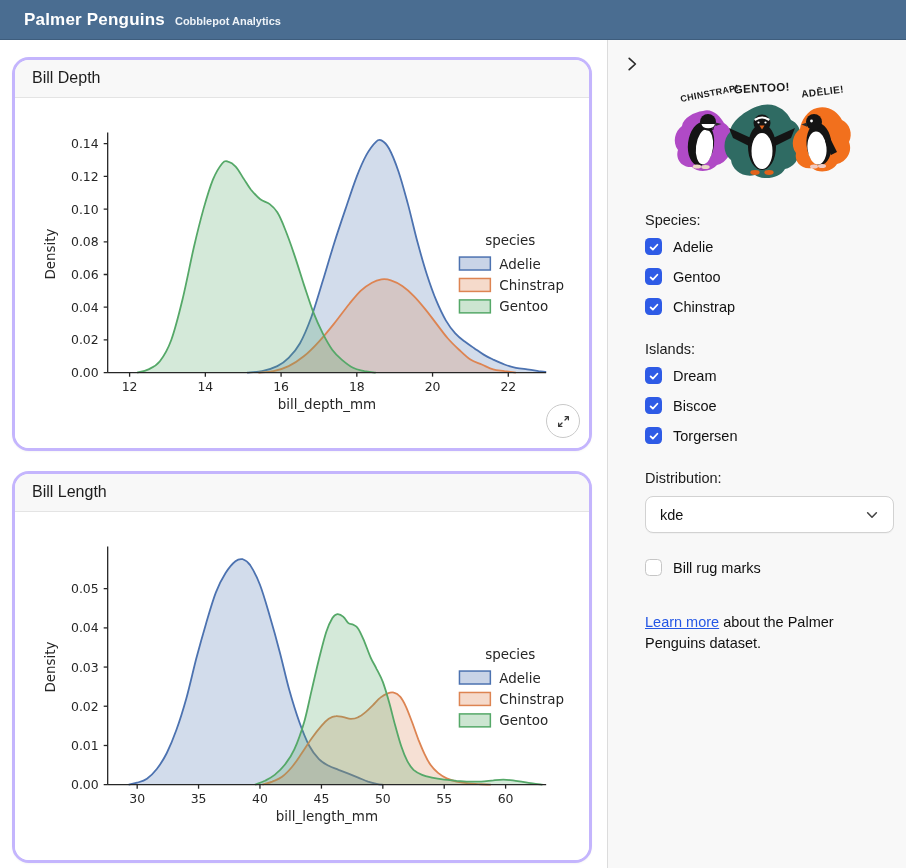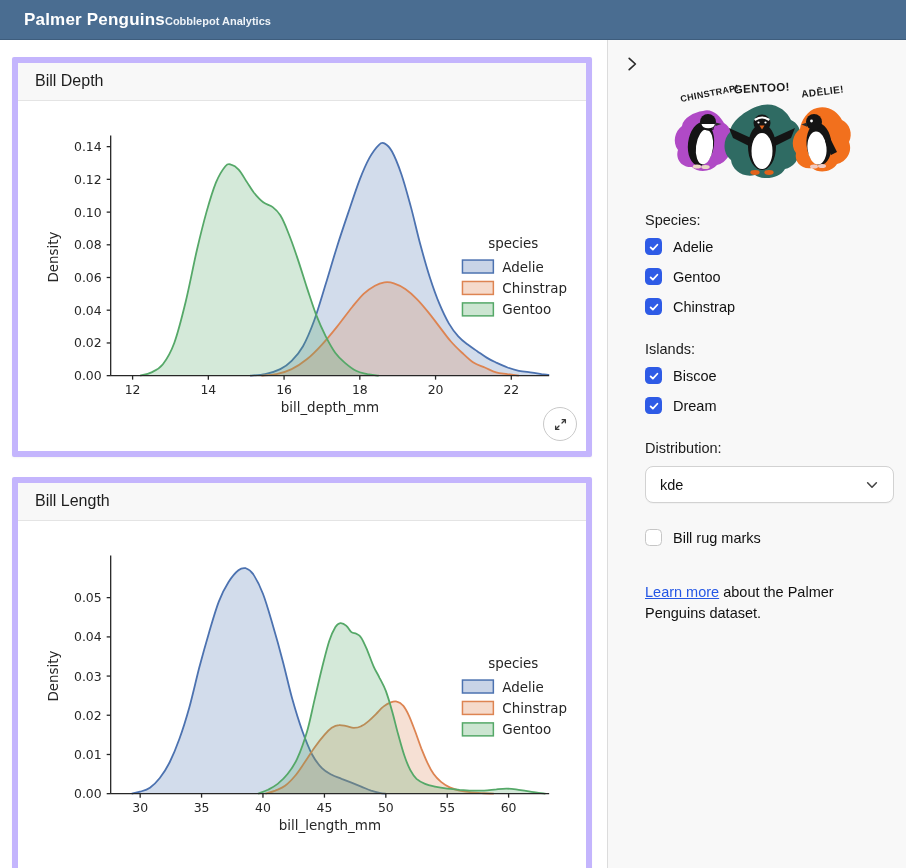--- a/index.html
+++ b/index.html
@@ -1,32 +1,32 @@
 <!DOCTYPE html>
 <html><head>
 <meta charset="utf-8">
 <style>
   * { box-sizing: border-box; }
   html,body { margin:0; padding:0; width:906px; height:868px; overflow:hidden;
               background:#fff; font-family:"Liberation Sans", sans-serif; }
 
   
   .topbar { height:40px; background:#4a6d91; border-bottom:1px solid #3e5d7d;
-            display:flex; align-items:center; padding:0 24px; }
+            display:flex; align-items:center; padding:0 24px; gap:10px; }
   .topbar .title { color:#fff; font-size:17px; font-weight:bold; letter-spacing:.2px; }
   .topbar .subtitle { color:#eef3f8; font-size:11px; font-weight:600; padding-top:3px; }
 
   
   .app { display:flex; height:828px; }
   .main { width:607px; padding:17px 15px 0 12px; }
   .sidebar { width:299px; background:#f8f8f8; border-left:1px solid #dcdcdc;
              position:relative; padding:14px 16px 0 37px; }
 
   
-  .card { width:580px; border:6px solid #c4b5fd; border-radius:2px; background:#fff;
+  .card { width:580px; border:3px solid #c4b5fd; border-radius:17px; background:#fff;
           overflow:hidden; box-shadow:0 1px 2px rgba(0,0,0,.04); }
   .card + .card { margin-top:20px; }
   .card-header { background:#f8f8f8; border-bottom:1px solid #e4e4e4;
                  padding:9px 17px 10px; font-size:16px; color:#1d1d1d; }
   .card-body { position:relative; background:#fff; }
   .card-body.h1 { height:350px; }
   .card-body.h2 { height:348px; }
   .plot-svg { display:block; width:578px; }
 
   .expand-btn { position:absolute; right:9px; bottom:10px; width:34px; height:34px;
@@ -269,29 +269,37 @@
       <span class="cbx-label">Chinstrap</span>
     </label>
 
     <div class="ctl-label sec-islands">Islands:</div>
     <label class="cbx-row">
       <span class="cbx on">
         <svg width="12" height="12" viewBox="0 0 16 16">
             <path d="M3.5 8.5 L6.5 11.5 L12.5 5" stroke="#fff" stroke-width="2.4" fill="none" stroke-linecap="round" stroke-linejoin="round"></path>
           </svg>
       </span>
+      <span class="cbx-label">Dream</span>
+    </label>
+    <label class="cbx-row">
+      <span class="cbx on">
+        <svg width="12" height="12" viewBox="0 0 16 16">
+            <path d="M3.5 8.5 L6.5 11.5 L12.5 5" stroke="#fff" stroke-width="2.4" fill="none" stroke-linecap="round" stroke-linejoin="round"></path>
+          </svg>
+      </span>
       <span class="cbx-label">Biscoe</span>
     </label>
     <label class="cbx-row">
       <span class="cbx on">
         <svg width="12" height="12" viewBox="0 0 16 16">
             <path d="M3.5 8.5 L6.5 11.5 L12.5 5" stroke="#fff" stroke-width="2.4" fill="none" stroke-linecap="round" stroke-linejoin="round"></path>
           </svg>
       </span>
-      <span class="cbx-label">Dream</span>
+      <span class="cbx-label">Torgersen</span>
     </label>
 
     <div class="ctl-label sec-dist">Distribution:</div>
     <div class="select">
       <span>kde</span>
       <svg width="14" height="14" viewBox="0 0 16 16">
         <path d="M3 5.5 L8 10.5 L13 5.5" fill="none" stroke="#444" stroke-width="1.8" stroke-linecap="round" stroke-linejoin="round"></path>
       </svg>
     </div>
 

